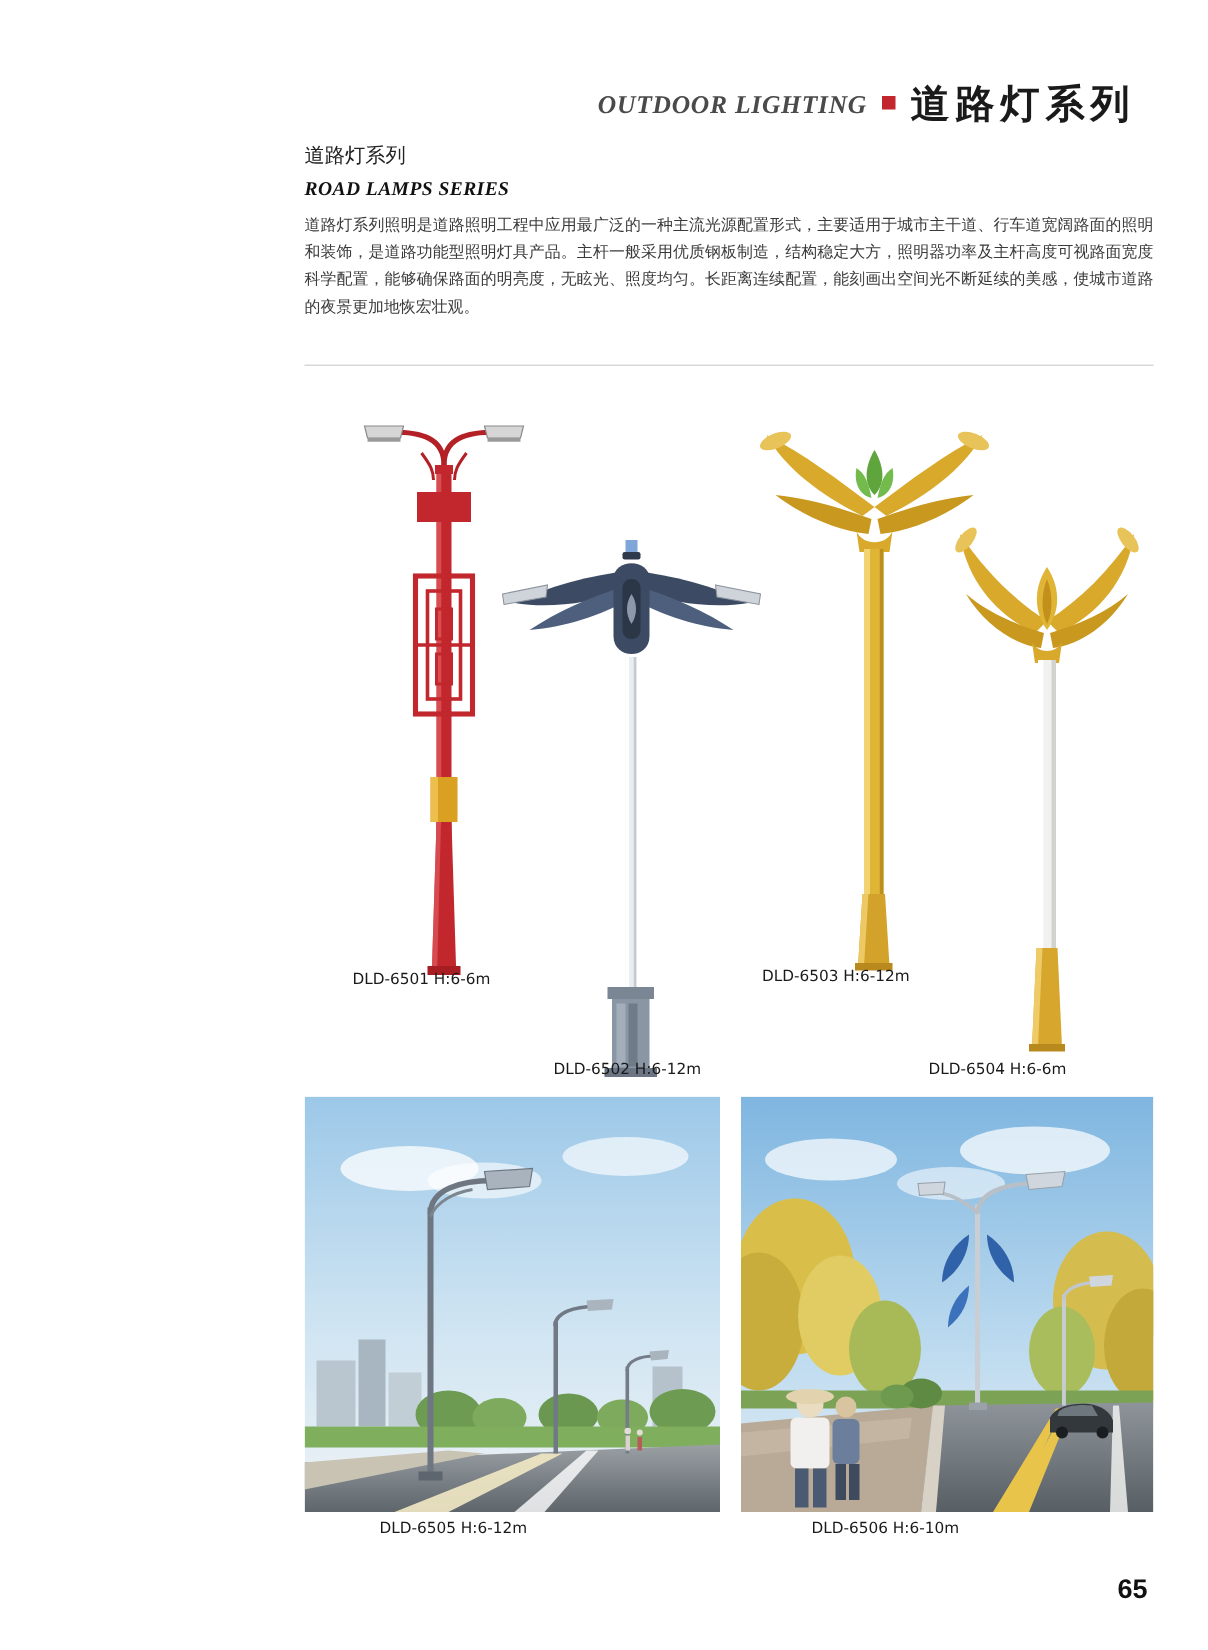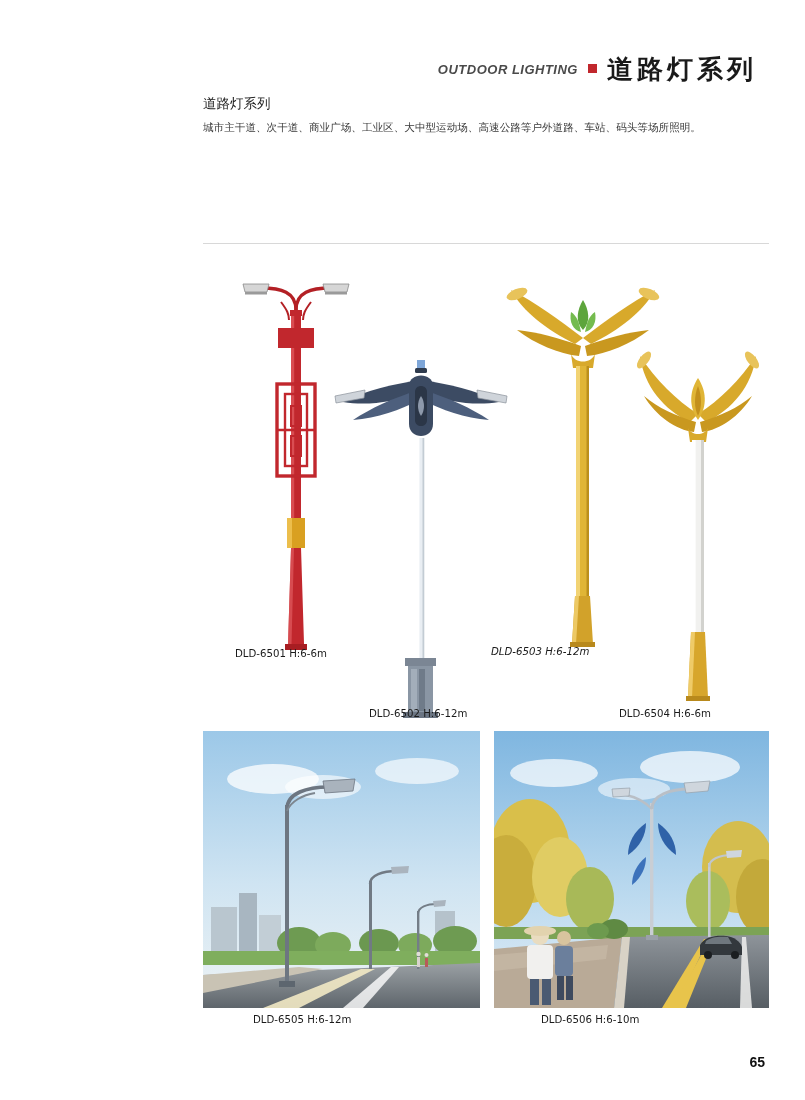--- a/index.html
+++ b/index.html
@@ -18,24 +18,24 @@
 
   
   .header {
     position: absolute;
     top: 52px; right: 48px;
     display: flex;
     align-items: center;
     gap: 10px;
   }
   .header-en {
-    font-family: Liberation Sans, sans-serif;
+    font-family: Liberation Serif, serif;
     font-style: italic;
     font-weight: bold;
-    font-size: 13px;
+    font-size: 17px;
     letter-spacing: 0.5px;
     color: #4a4a4a;
   }
   .header-sq {
     width: 9px; height: 9px;
     background: #c1272d;
     display: inline-block;
     margin-bottom: 2px;
   }
   .header-cn {
@@ -116,39 +116,40 @@
     color: #1a1a1a;
     white-space: nowrap;
     margin-left: 29px;
   }
 
   
   .pageno {
     position: absolute;
     right: 40px; bottom: 30px;
     font-family: "Liberation Sans", sans-serif;
-    font-size: 14px;
+    font-size: 18px;
     font-weight: bold;
     color: #111;
   }
 </style>
 </head>
 <body>
 
 <div class="page">
 
   <div class="header">
     <span class="header-en">OUTDOOR LIGHTING</span>
     <span class="header-sq"></span>
     <span class="header-cn">道路灯系列</span>
   </div>
 
   <div class="intro">
     <div class="intro-title-cn">道路灯系列</div>
-    <div class="intro-sub">城市主干道、次干道、商业广场、工业区、大中型运动场、高速公路等户外道路、车站、码头等场所照明。</div>
+    <div class="intro-title-en">ROAD LAMPS SERIES</div>
+    <div class="intro-body">道路灯系列照明是道路照明工程中应用最广泛的一种主流光源配置形式，主要适用于城市主干道、行车道宽阔路面的照明和装饰，是道路功能型照明灯具产品。主杆一般采用优质钢板制造，结构稳定大方，照明器功率及主杆高度可视路面宽度科学配置，能够确保路面的明亮度，无眩光、照度均匀。长距离连续配置，能刻画出空间光不断延续的美感，使城市道路的夜景更加地恢宏壮观。</div>
   </div>
   <div class="intro-rule"></div>
 
   <div class="figures">
 
     <div class="fig" style="left:18px; top:8px; width:150px; height:390px;">
       <svg width="150" height="390" viewBox="0 0 150 390">
 
         <path d="M75 44 C 75 26, 60 22, 40 22" stroke="#b32025" stroke-width="3.4" fill="none"></path>
         <path d="M75 44 C 75 26, 90 22, 110 22" stroke="#b32025" stroke-width="3.4" fill="none"></path>
@@ -237,21 +238,21 @@
 
         <rect x="73" y="98" width="13" height="230" fill="#e0b536"></rect>
         <rect x="73" y="98" width="4" height="230" fill="#f2d373"></rect>
         <rect x="83.5" y="98" width="2.5" height="230" fill="#bb8f1c"></rect>
 
         <polygon points="72,328 87,328 90,376 69,376" fill="#d2a22a"></polygon>
         <polygon points="72,328 76,328 73,376 69,376" fill="#edc964"></polygon>
         <rect x="67" y="374" width="25" height="5" fill="#b8891c"></rect>
       </svg>
     </div>
-    <div class="cap" style="left:288px; top:388px;font-style:italic;">DLD-6503  H:6-12m</div>
+    <div class="cap" style="left:305px; top:388px;">DLD-6503  H:6-12m</div>
 
     <div class="fig" style="left:415px; top:72px; width:160px; height:385px;">
       <svg width="160" height="385" viewBox="0 0 160 385">
 
         <path d="M80 84 C 58 70, 38 50, 22 26 C 26 56, 46 80, 72 92 Z" fill="#d8a92b"></path>
         <path d="M80 84 C 102 70, 122 50, 138 26 C 134 56, 114 80, 88 92 Z" fill="#d8a92b"></path>
         <path d="M78 92 C 58 86, 40 78, 26 66 C 38 86, 58 100, 76 102 Z" fill="#c9981f"></path>
         <path d="M82 92 C 102 86, 120 78, 134 66 C 122 86, 102 100, 84 102 Z" fill="#c9981f"></path>
 
         <ellipse cx="26" cy="30" rx="10" ry="4.5" fill="#e8c35a" transform="rotate(-52 26 30)"></ellipse>

